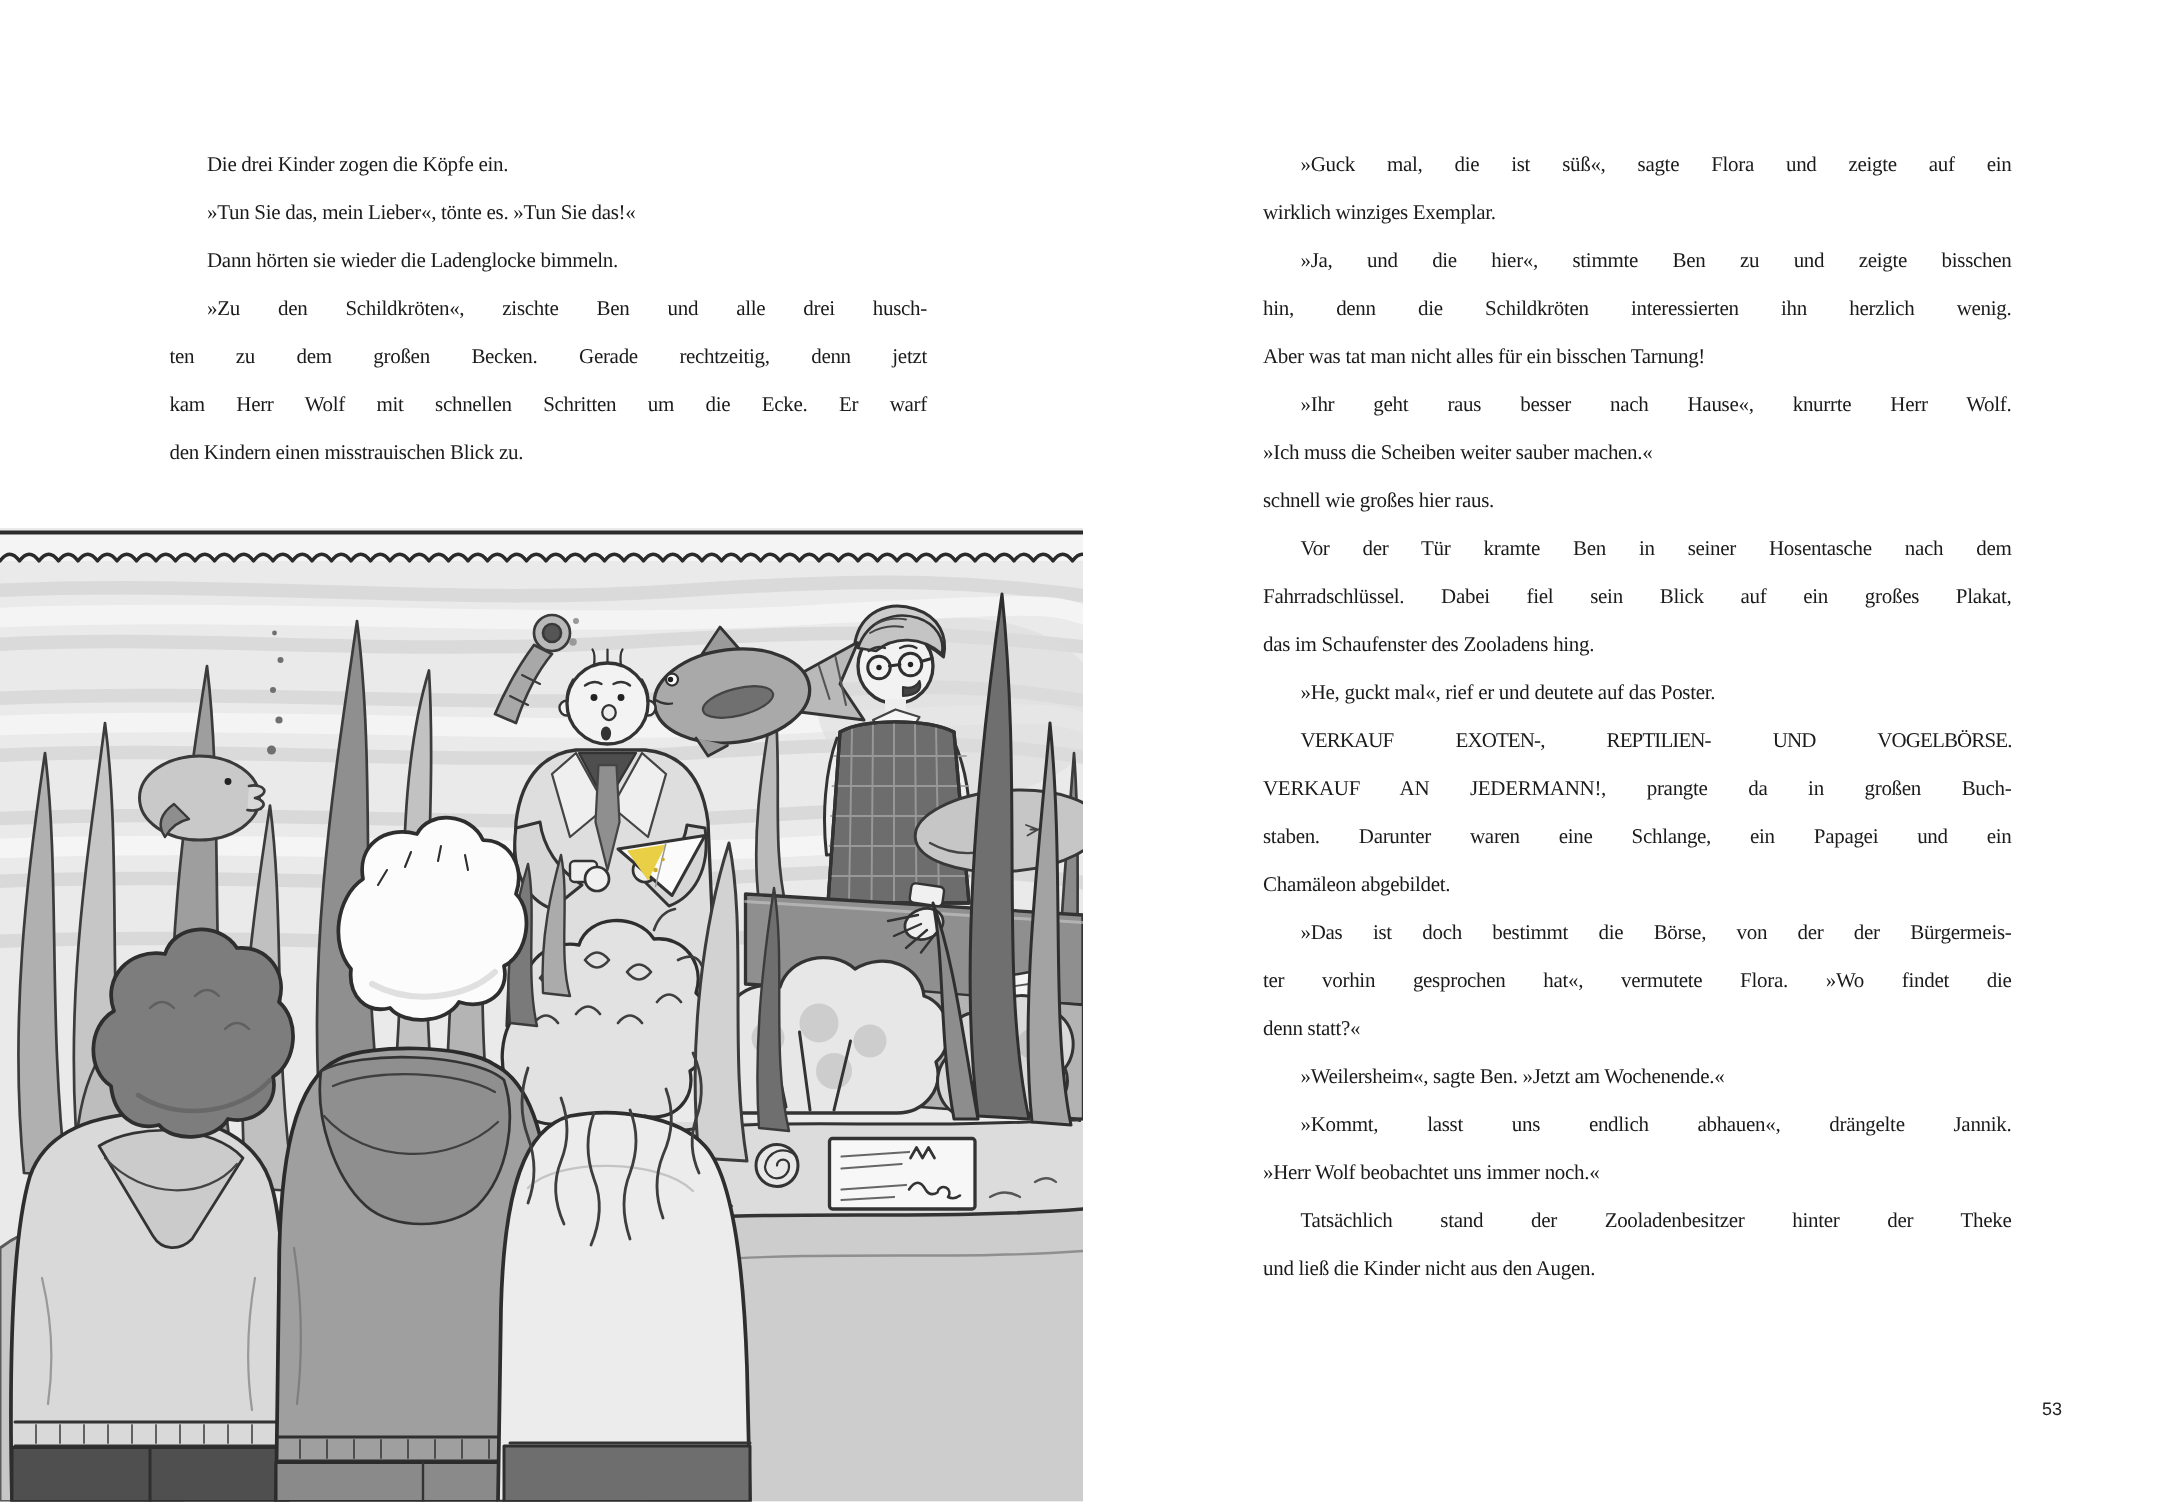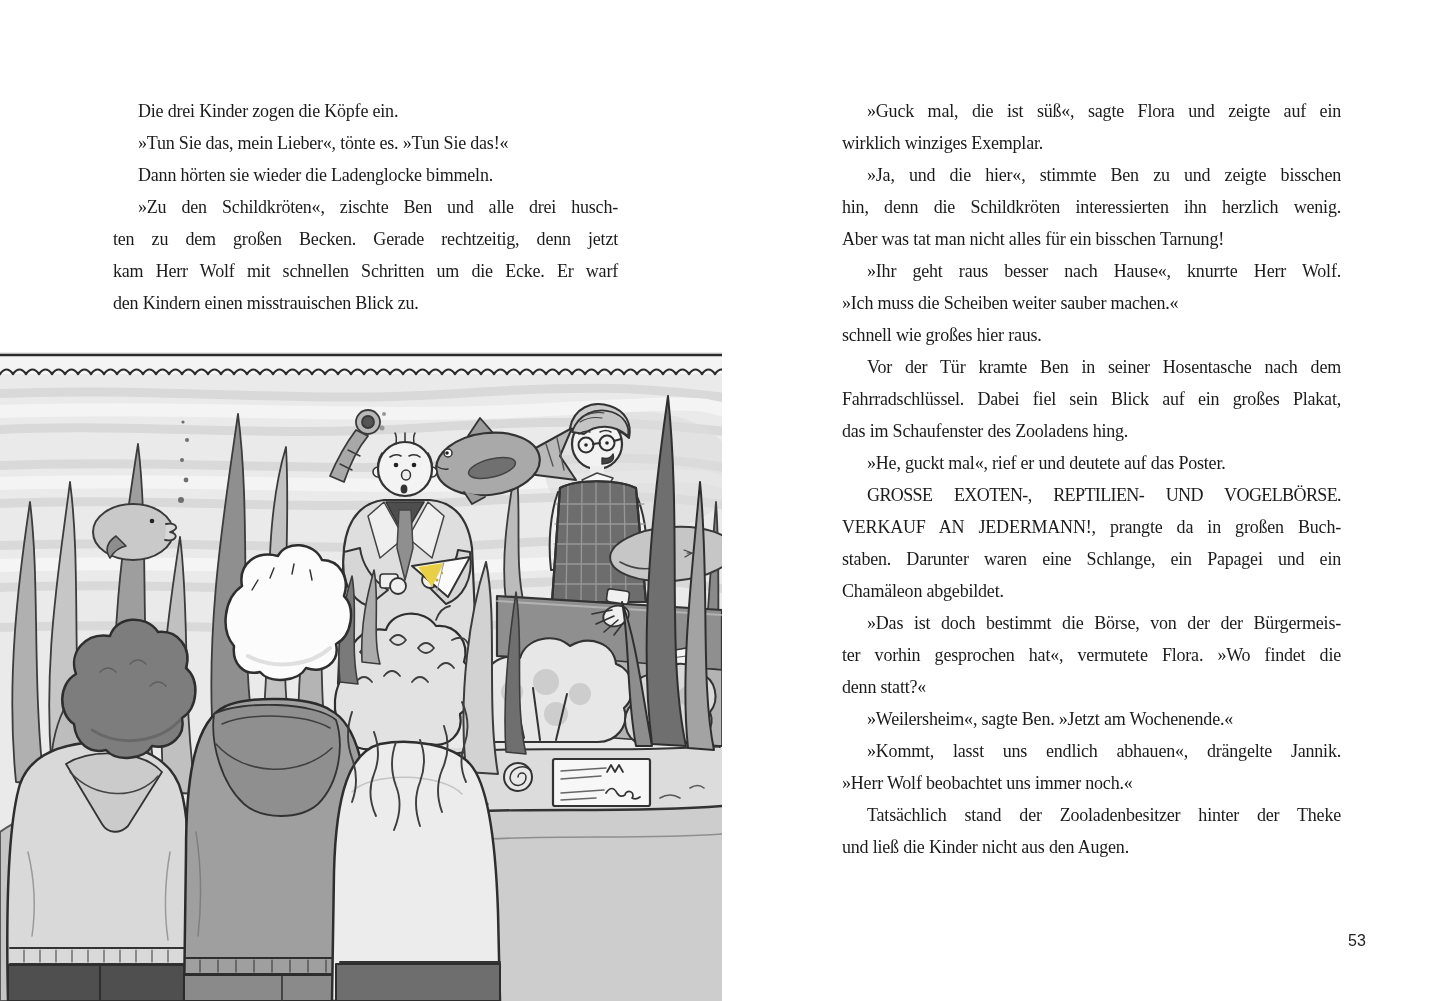--- a/index.html
+++ b/index.html
@@ -1,29 +1,29 @@
 <!DOCTYPE html>
 <html><head>
 <meta charset="utf-8">
 <style>
   html,body{margin:0;padding:0;}
   body{width:1445px;height:1001px;background:#ffffff;overflow:hidden;
        font-family:"Liberation Serif","DejaVu Serif",serif;}
   .spread{position:relative;width:1445px;height:1001px;background:#ffffff;}
-  .textcol{position:absolute;top:95px;font-size:18px;line-height:32px;
+  .textcol{position:absolute;top:95px;font-size:14px;line-height:32px;
            letter-spacing:-0.2px;color:#1b1b1b;}
   .textcol.left{left:113px;width:505px;}
   .textcol.right{left:842px;width:499px;}
   .bookline{height:32px;white-space:nowrap;}
   .bookline.indent{padding-left:25px;}
   .bookline.just{text-align:justify;text-align-last:justify;}
   .bookline.caps{letter-spacing:-0.6px;}
-  .pagenum{position:absolute;left:1348px;top:932px;width:40px;
+  .pagenum{position:absolute;left:1348px;top:932px;width:40px;text-align:center;
            font-family:"Liberation Sans","DejaVu Sans",sans-serif;
-           font-size:16px;color:#222;}
+           font-size:12px;color:#222;}
   .illus{position:absolute;left:0;top:352px;width:722px;height:649px;}
   .illus svg{display:block;}
 </style>
 </head>
 <body>
 
 <div class="spread">
 
   <div class="textcol left" id="left-lines">
       <div class="bookline indent">Die drei Kinder zogen die Köpfe ein.</div>
@@ -41,21 +41,21 @@
       <div class="bookline indent just">»Ja, und die hier«, stimmte Ben zu und zeigte bisschen</div>
       <div class="bookline just">hin, denn die Schildkröten interessierten ihn herzlich wenig.</div>
       <div class="bookline">Aber was tat man nicht alles für ein bisschen Tarnung!</div>
       <div class="bookline indent just">»Ihr geht raus besser nach Hause«, knurrte Herr Wolf.</div>
       <div class="bookline">»Ich muss die Scheiben weiter sauber machen.«</div>
       <div class="bookline">schnell wie großes hier raus.</div>
       <div class="bookline indent just">Vor der Tür kramte Ben in seiner Hosentasche nach dem</div>
       <div class="bookline just">Fahrradschlüssel. Dabei fiel sein Blick auf ein großes Plakat,</div>
       <div class="bookline">das im Schaufenster des Zooladens hing.</div>
       <div class="bookline indent">»He, guckt mal«, rief er und deutete auf das Poster.</div>
-      <div class="bookline indent just caps">GROSSE EXOTEN-, REPTILIEN- UND VOGELBÖRSE.</div>
+      <div class="bookline indent just caps">VERKAUF EXOTEN-, REPTILIEN- UND VOGELBÖRSE.</div>
       <div class="bookline just">VERKAUF AN JEDERMANN!, prangte da in großen Buch-</div>
       <div class="bookline just">staben. Darunter waren eine Schlange, ein Papagei und ein</div>
       <div class="bookline">Chamäleon abgebildet.</div>
       <div class="bookline indent just">»Das ist doch bestimmt die Börse, von der der Bürgermeis-</div>
       <div class="bookline just">ter vorhin gesprochen hat«, vermutete Flora. »Wo findet die</div>
       <div class="bookline">denn statt?«</div>
       <div class="bookline indent">»Weilersheim«, sagte Ben. »Jetzt am Wochenende.«</div>
       <div class="bookline indent just">»Kommt, lasst uns endlich abhauen«, drängelte Jannik.</div>
       <div class="bookline">»Herr Wolf beobachtet uns immer noch.«</div>
       <div class="bookline indent just">Tatsächlich stand der Zooladenbesitzer hinter der Theke</div>

